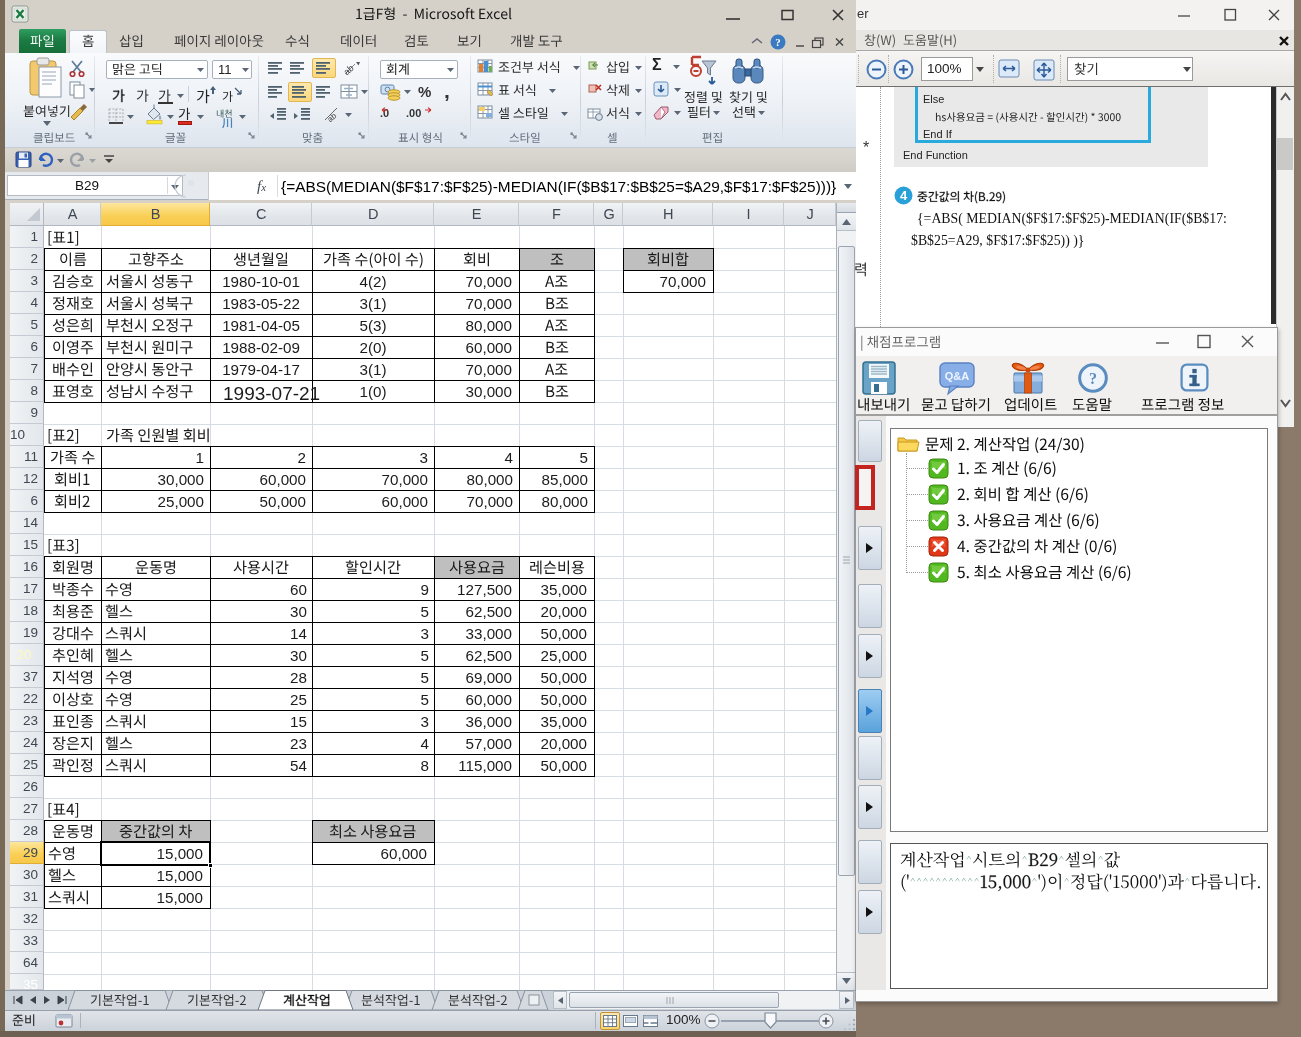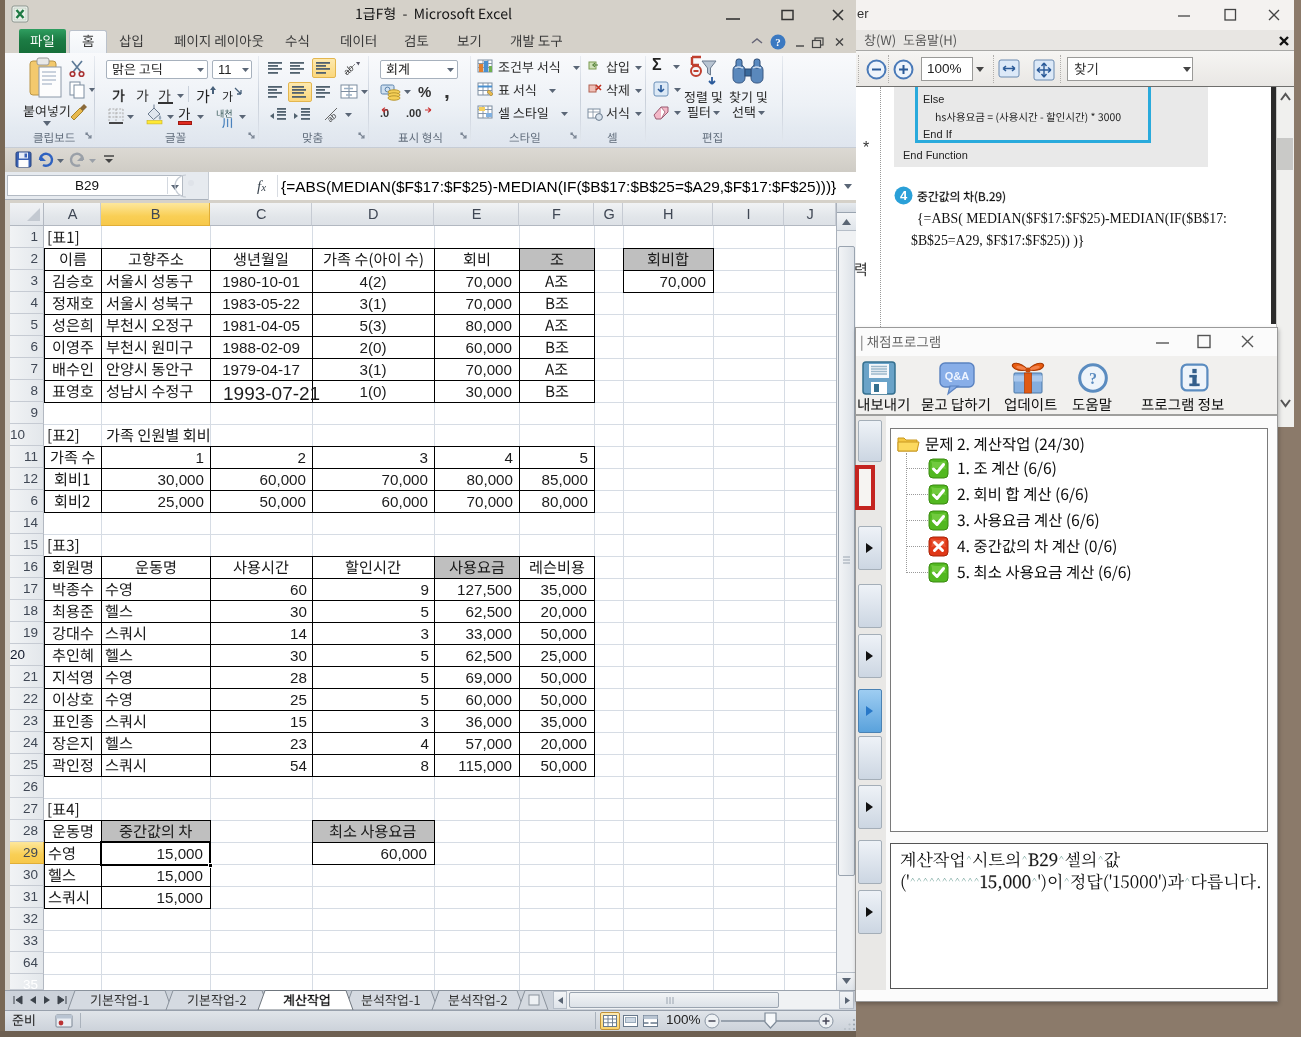--- a/index.html
+++ b/index.html
@@ -878,23 +878,23 @@
 <div class="tx" style="left:10px;top:538px;font-size:13.5px;color:#3f4754;width:28px;text-align:right;">15</div>
 <div style="left:10px;top:556px;width:34px;height:22px;background:linear-gradient(90deg,#f1f3f5,#e3e7eb);border-right:1px solid #b2b8c1;border-bottom:1px solid #c6cbd3;"></div>
 <div class="tx" style="left:10px;top:560px;font-size:13.5px;color:#3f4754;width:28px;text-align:right;">16</div>
 <div style="left:10px;top:578px;width:34px;height:22px;background:linear-gradient(90deg,#f1f3f5,#e3e7eb);border-right:1px solid #b2b8c1;border-bottom:1px solid #c6cbd3;"></div>
 <div class="tx" style="left:10px;top:582px;font-size:13.5px;color:#3f4754;width:28px;text-align:right;">17</div>
 <div style="left:10px;top:600px;width:34px;height:22px;background:linear-gradient(90deg,#f1f3f5,#e3e7eb);border-right:1px solid #b2b8c1;border-bottom:1px solid #c6cbd3;"></div>
 <div class="tx" style="left:10px;top:604px;font-size:13.5px;color:#3f4754;width:28px;text-align:right;">18</div>
 <div style="left:10px;top:622px;width:34px;height:22px;background:linear-gradient(90deg,#f1f3f5,#e3e7eb);border-right:1px solid #b2b8c1;border-bottom:1px solid #c6cbd3;"></div>
 <div class="tx" style="left:10px;top:626px;font-size:13.5px;color:#3f4754;width:28px;text-align:right;">19</div>
 <div style="left:10px;top:644px;width:34px;height:22px;background:linear-gradient(90deg,#f1f3f5,#e3e7eb);border-right:1px solid #b2b8c1;border-bottom:1px solid #c6cbd3;"></div>
-<div class="tx" style="left:10px;top:648px;font-size:13.5px;color:#0f172a;width:28px;text-align:left;">20</div>
+<div class="tx" style="left:10px;top:648px;font-size:13.5px;color:#fef9c3;width:28px;text-align:center;">20</div>
 <div style="left:10px;top:666px;width:34px;height:22px;background:linear-gradient(90deg,#f1f3f5,#e3e7eb);border-right:1px solid #b2b8c1;border-bottom:1px solid #c6cbd3;"></div>
-<div class="tx" style="left:10px;top:670px;font-size:13.5px;color:#3f4754;width:28px;text-align:right;">21</div>
+<div class="tx" style="left:10px;top:670px;font-size:13.5px;color:#3f4754;width:28px;text-align:right;">37</div>
 <div style="left:10px;top:688px;width:34px;height:22px;background:linear-gradient(90deg,#f1f3f5,#e3e7eb);border-right:1px solid #b2b8c1;border-bottom:1px solid #c6cbd3;"></div>
 <div class="tx" style="left:10px;top:692px;font-size:13.5px;color:#3f4754;width:28px;text-align:right;">22</div>
 <div style="left:10px;top:710px;width:34px;height:22px;background:linear-gradient(90deg,#f1f3f5,#e3e7eb);border-right:1px solid #b2b8c1;border-bottom:1px solid #c6cbd3;"></div>
 <div class="tx" style="left:10px;top:714px;font-size:13.5px;color:#3f4754;width:28px;text-align:right;">23</div>
 <div style="left:10px;top:732px;width:34px;height:22px;background:linear-gradient(90deg,#f1f3f5,#e3e7eb);border-right:1px solid #b2b8c1;border-bottom:1px solid #c6cbd3;"></div>
 <div class="tx" style="left:10px;top:736px;font-size:13.5px;color:#3f4754;width:28px;text-align:right;">24</div>
 <div style="left:10px;top:754px;width:34px;height:22px;background:linear-gradient(90deg,#f1f3f5,#e3e7eb);border-right:1px solid #b2b8c1;border-bottom:1px solid #c6cbd3;"></div>
 <div class="tx" style="left:10px;top:758px;font-size:13.5px;color:#3f4754;width:28px;text-align:right;">25</div>
 <div style="left:10px;top:776px;width:34px;height:22px;background:linear-gradient(90deg,#f1f3f5,#e3e7eb);border-right:1px solid #b2b8c1;border-bottom:1px solid #c6cbd3;"></div>
 <div class="tx" style="left:10px;top:780px;font-size:13.5px;color:#3f4754;width:28px;text-align:right;">26</div>

